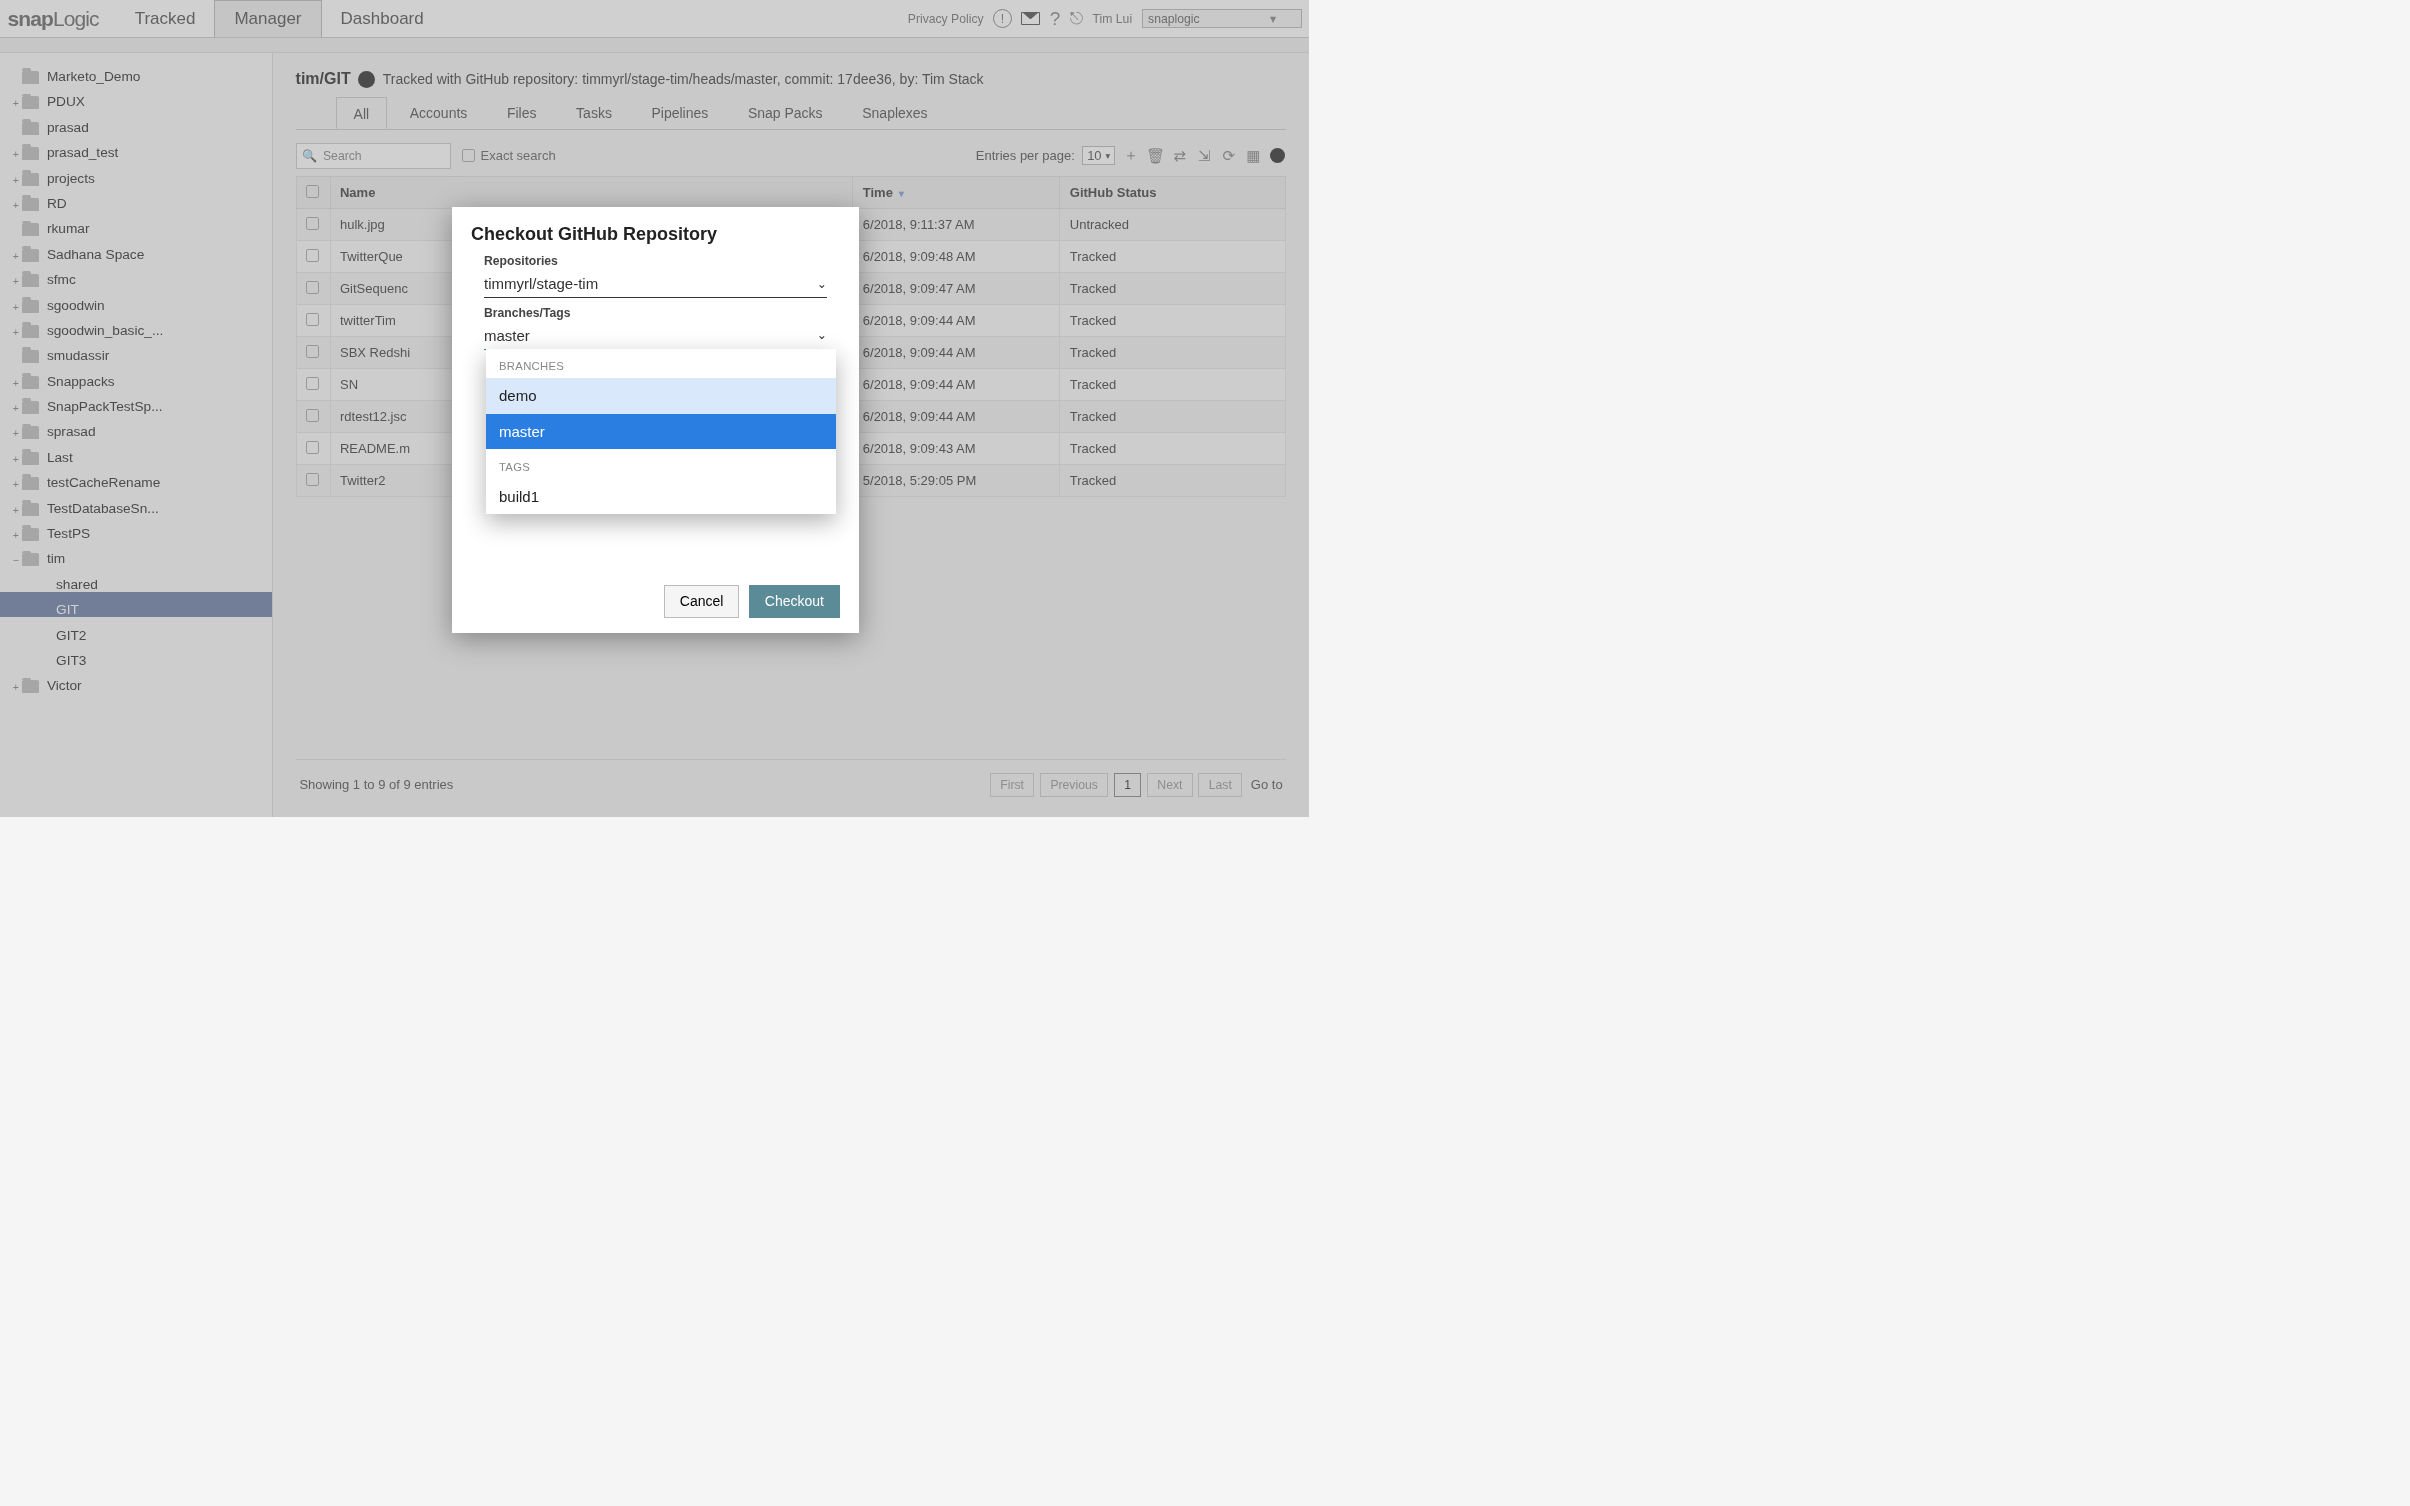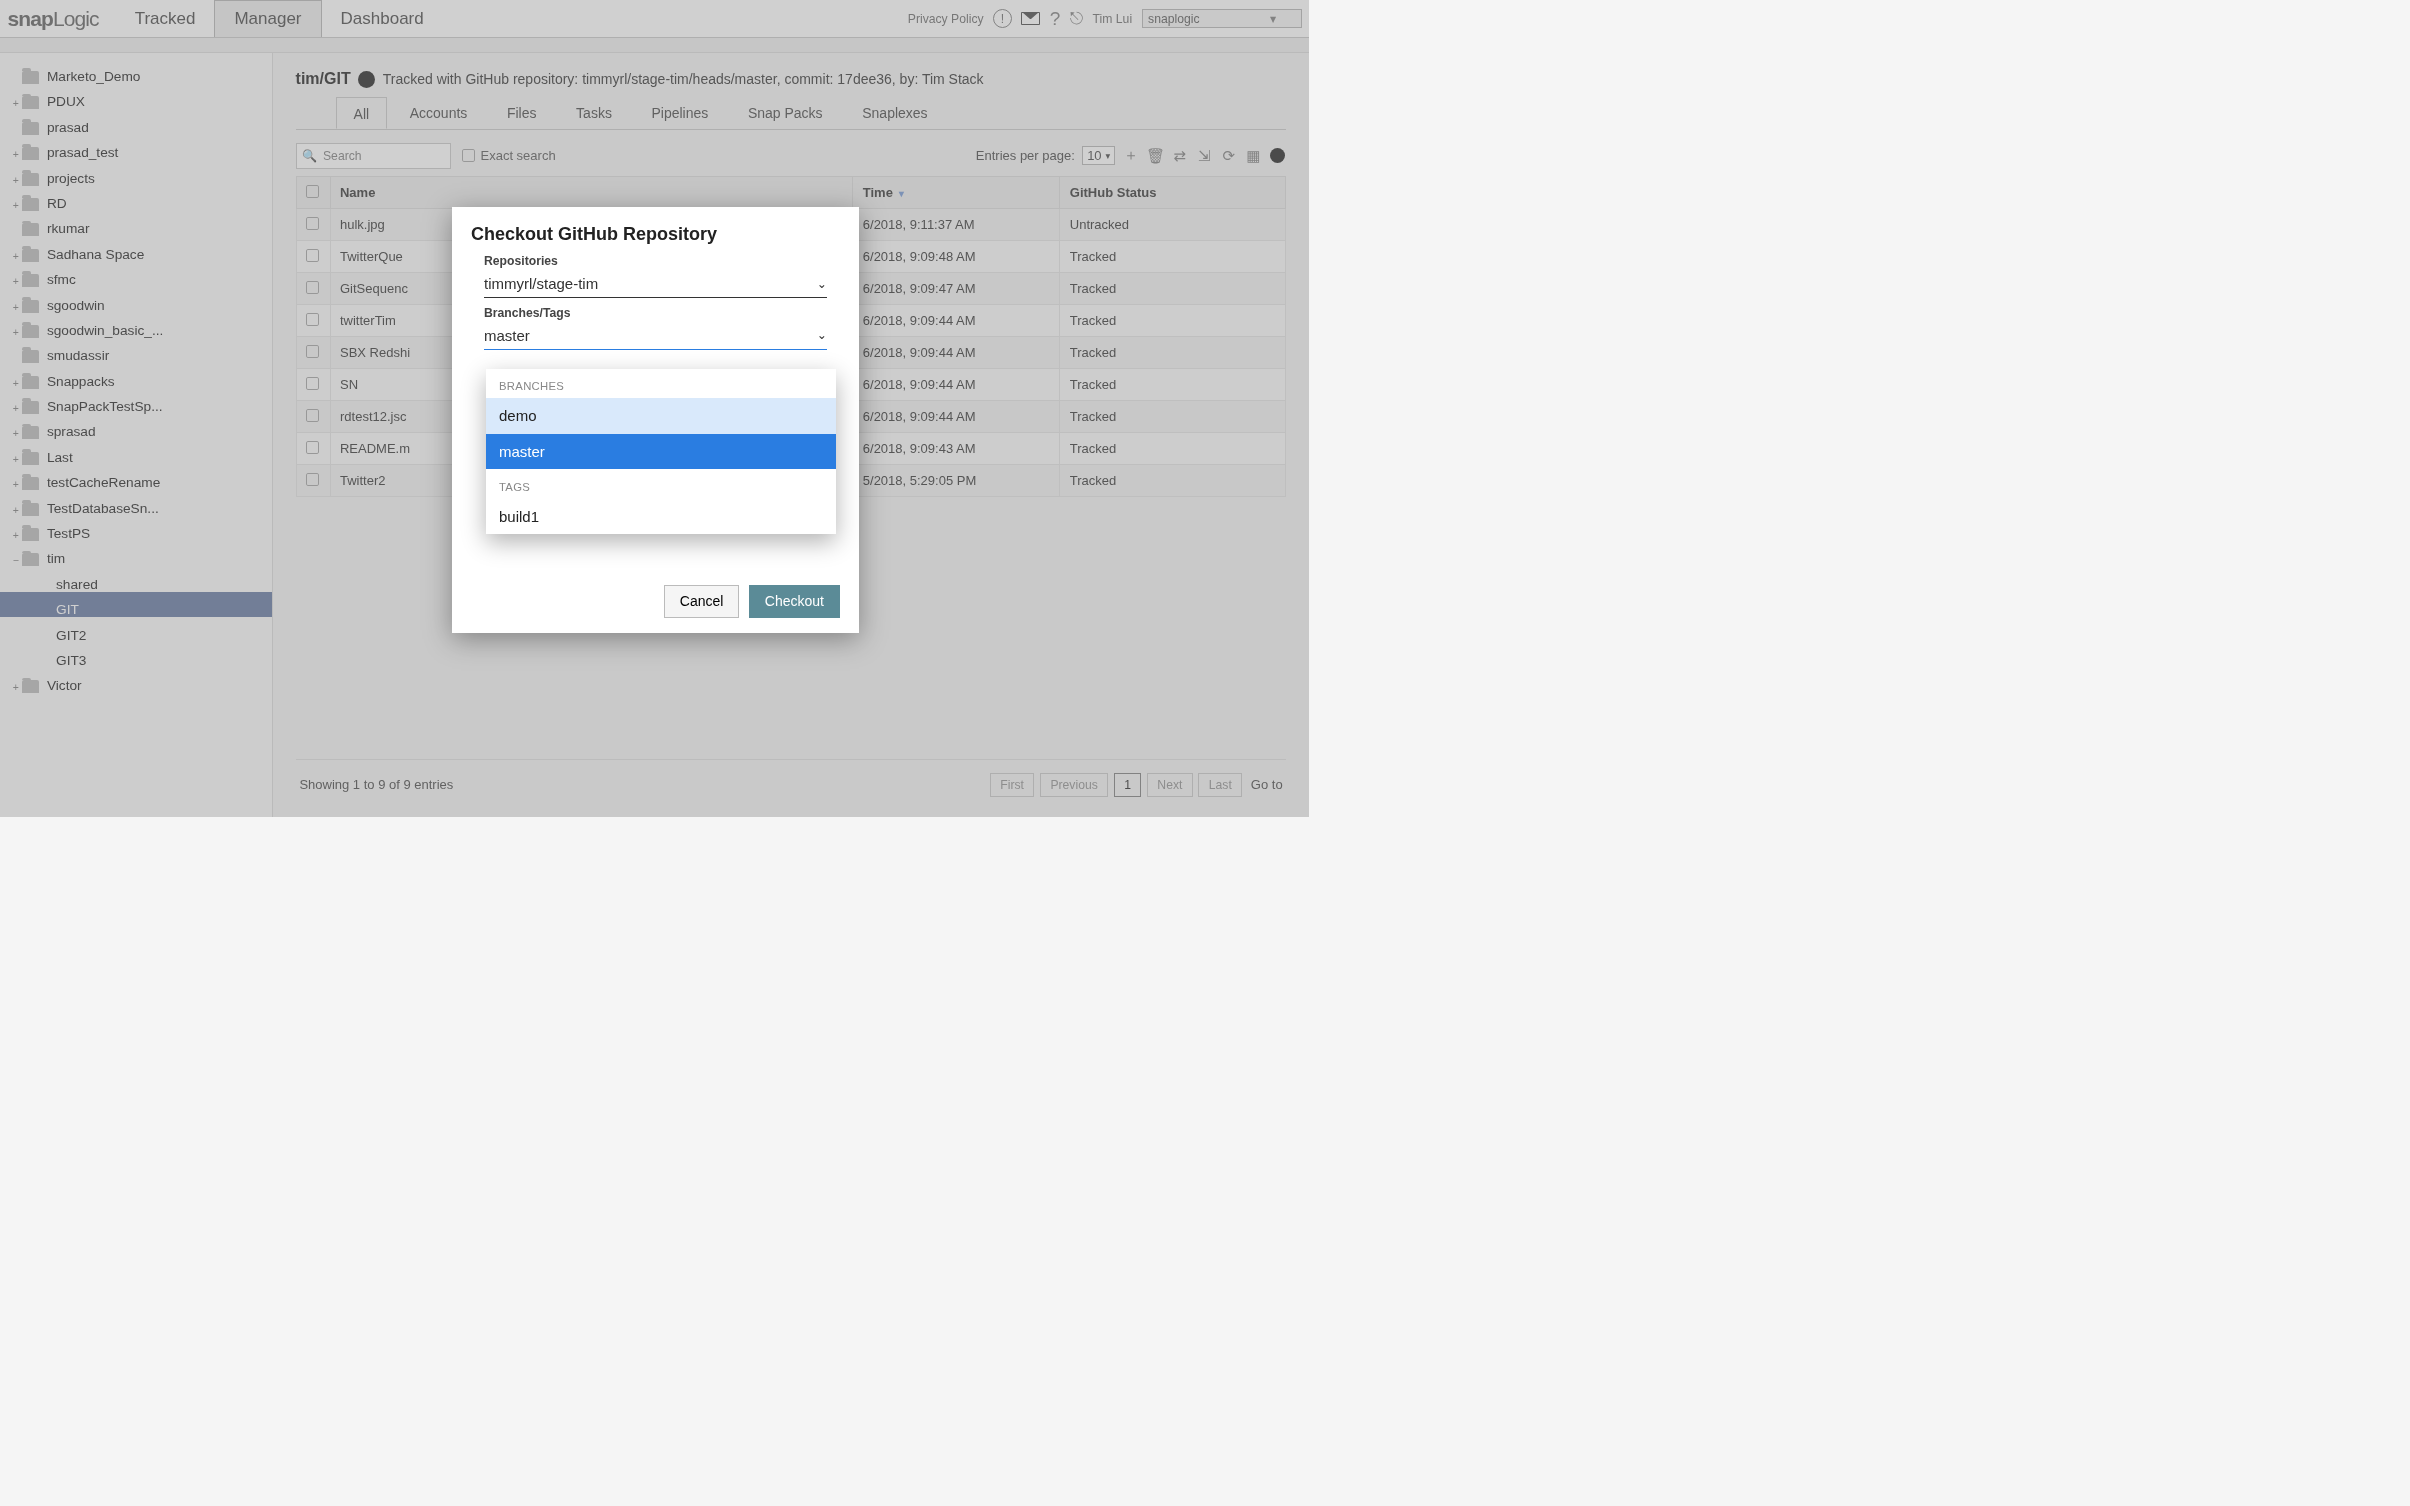--- a/index.html
+++ b/index.html
@@ -61,21 +61,21 @@
 .pbtn.active { color: #333; border-color: #888;}
 
 
 .scrim { position: absolute; inset: 0; background: rgba(120,120,120,0.35); pointer-events: none;}
 .modal { position: absolute; left: 452px; top: 207px; width: 407px; background: #fff; box-shadow: 0 5.6px 26px rgba(0,0,0,0.35); z-index: 10; padding: 17px 19px 15px;}
 .modal h2 { font-size: 18px; font-weight: 700; color: #222; margin-bottom: 9.4px;}
 .field-label { font-size: 12.2px; font-weight: 600; color: #444; margin: 7.5px 0 1.9px 13px;}
 .selbox { margin: 0 13px; border-bottom: 0.9px solid #333; display: flex; align-items: center; justify-content: space-between; height: 28px; font-size: 15px; text-align: center;}
 .selbox.focus { border-bottom: 1.9px solid #2a7de1; }
 .chev { font-size: 12.2px; color: #333;}
-.dropdown { position: absolute; left: 486px; top: 369px; width: 350px; background: #fff; box-shadow: 0 7.5px 22.6px rgba(0,0,0,0.3); z-index: 11;}
+.dropdown { position: absolute; left: 486px; top: 349px; width: 350px; background: #fff; box-shadow: 0 7.5px 22.6px rgba(0,0,0,0.3); z-index: 11;}
 .dd-sec { font-size: 11.3px; color: #888; padding: 11.3px 13px 5.6px; letter-spacing: 0.3px;}
 .dd-item { padding: 9.4px 13px; font-size: 15px; color: #222; cursor: pointer;}
 .dd-item.hover { background: #d9e9fb; }
 .dd-item.sel { background: #2a7de1; color: #fff; }
 .modal-btns { display: flex; justify-content: flex-end; gap: 9.4px; margin-top: 235px;}
 .btn { padding: 7.5px 15px; font-size: 14px; border: 0.9px solid #bbb; background: #f5f5f5; cursor: pointer;}
 .btn.primary { background: #5b8b97; color: #fff; border-color: #5b8b97; }
 
 .sort-ind { color:#7ea0d8; font-size:9.4px; margin-left:3.8px;}
 </style>

